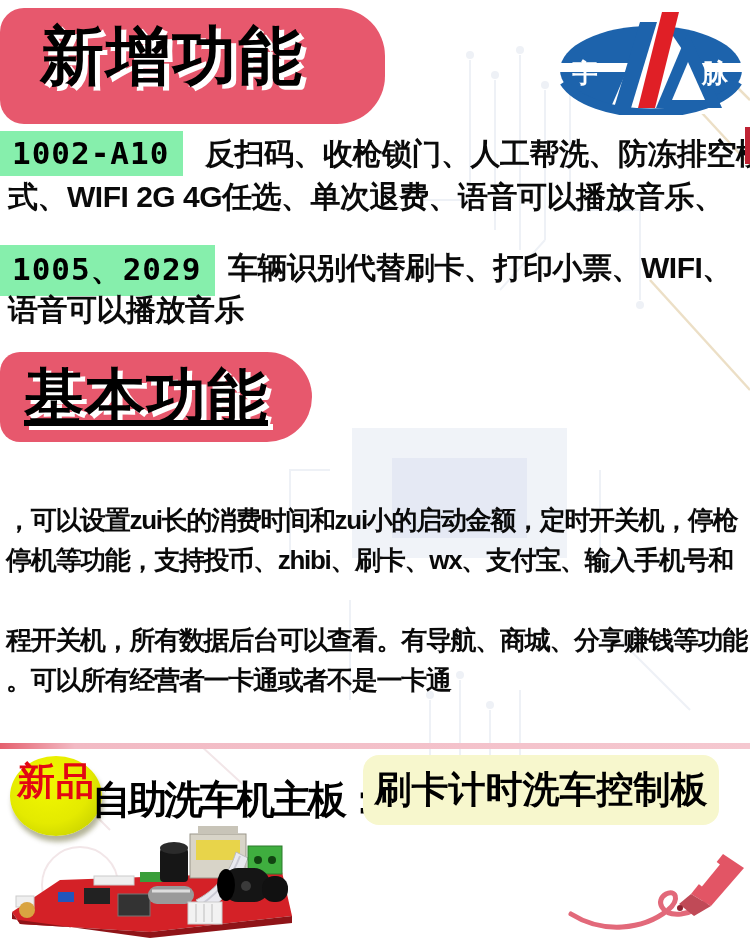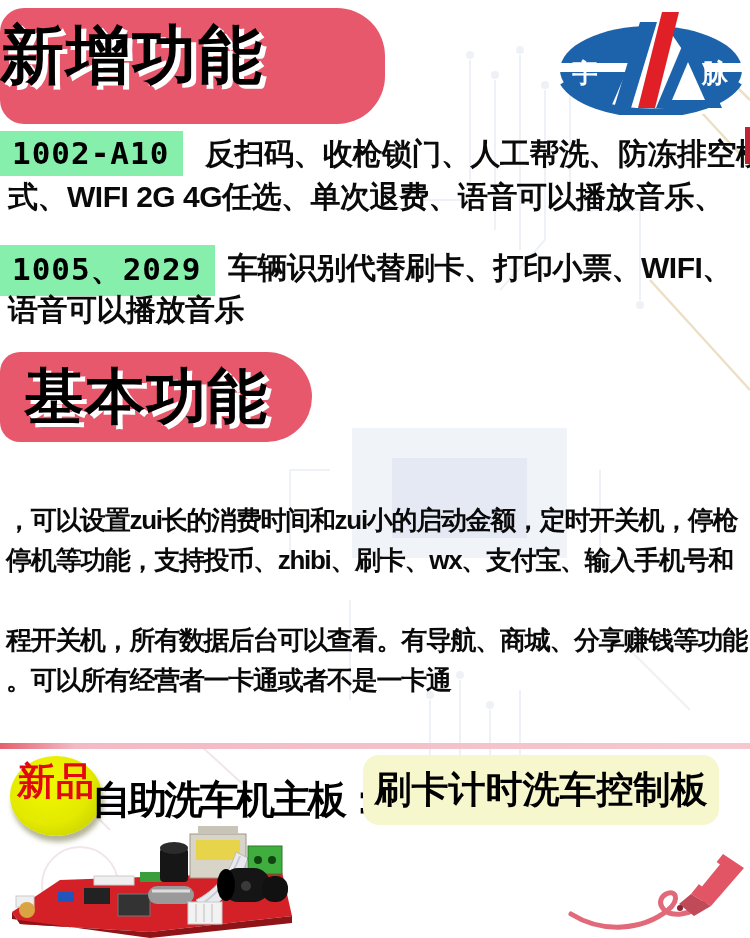--- a/index.html
+++ b/index.html
@@ -8,23 +8,23 @@
     overflow:hidden;font-family:"Liberation Sans",sans-serif;color:#050505;
   }
   svg{display:block;}
   
   .banner{
     position:absolute;left:0;background:#e7586d;color:#000;
     font-weight:bold;white-space:nowrap;
     text-shadow:5px 4px 0 #ffffff;
   }
   .banner-new{top:8px;width:385px;height:116px;border-radius:24px 48px 48px 24px;
-    font-size:64px;line-height:96px;box-sizing:border-box;letter-spacing:2px;font-family:Liberation Serif, serif;}
+    font-size:64px;line-height:96px;padding-left:40px;box-sizing:border-box;letter-spacing:2px;}
   .banner-basic{top:352px;width:312px;height:90px;border-radius:20px 45px 45px 20px;
-    font-size:60px;line-height:90px;padding-left:24px;box-sizing:border-box;letter-spacing:1px;}
+    font-size:60px;line-height:90px;padding-left:24px;box-sizing:border-box;letter-spacing:1px;text-decoration:underline;}
   
   .logo{position:absolute;left:556px;top:10px;width:190px;height:105px;}
   
   .model-badge{
     position:absolute;left:0;background:#86efac;color:#000;
     font-family:"DejaVu Sans Mono",monospace;font-weight:bold;font-size:31px;
     padding:4px 14px 5px 12px;letter-spacing:1px;white-space:nowrap;
   }
   .badge-1{top:131px;}
   .badge-2{top:245px;}

